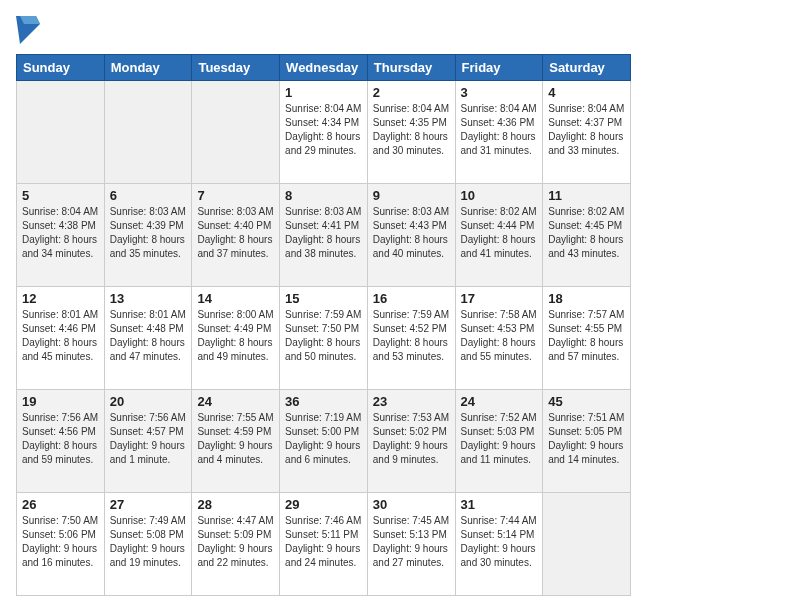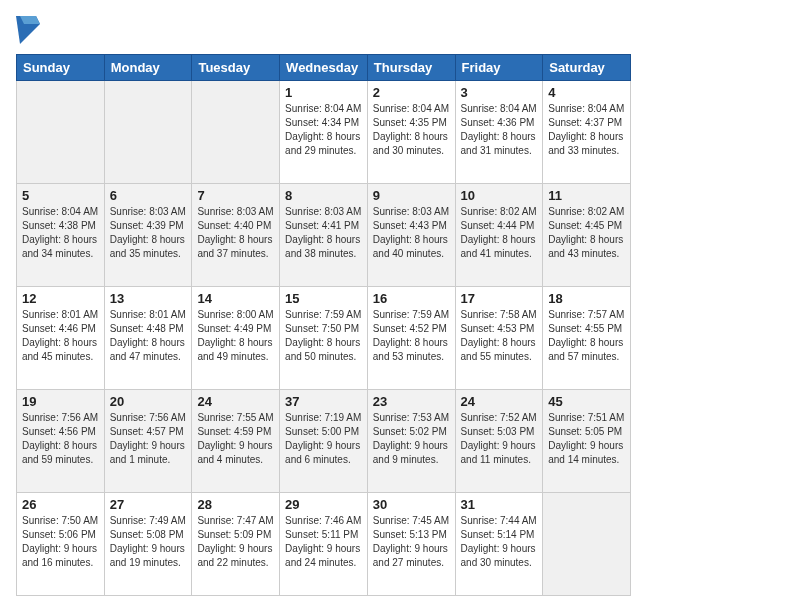--- a/index.html
+++ b/index.html
@@ -253,21 +253,21 @@
 Sunset: 4:57 PM
 Daylight: 9 hours and 1 minute.</div>
           </td>
           <td>
             <div class="day-num">24</div>
             <div class="day-info">Sunrise: 7:55 AM
 Sunset: 4:59 PM
 Daylight: 9 hours and 4 minutes.</div>
           </td>
           <td>
-            <div class="day-num">37</div>
+            <div class="day-num">36</div>
             <div class="day-info">Sunrise: 7:19 AM
 Sunset: 5:00 PM
 Daylight: 9 hours and 6 minutes.</div>
           </td>
           <td>
             <div class="day-num">23</div>
             <div class="day-info">Sunrise: 7:53 AM
 Sunset: 5:02 PM
 Daylight: 9 hours and 9 minutes.</div>
           </td>
@@ -292,21 +292,21 @@
 Daylight: 9 hours and 16 minutes.</div>
           </td>
           <td>
             <div class="day-num">27</div>
             <div class="day-info">Sunrise: 7:49 AM
 Sunset: 5:08 PM
 Daylight: 9 hours and 19 minutes.</div>
           </td>
           <td>
             <div class="day-num">28</div>
-            <div class="day-info">Sunrise: 7:47 AM
+            <div class="day-info">Sunrise: 4:47 AM
 Sunset: 5:09 PM
 Daylight: 9 hours and 22 minutes.</div>
           </td>
           <td>
             <div class="day-num">29</div>
             <div class="day-info">Sunrise: 7:46 AM
 Sunset: 5:11 PM
 Daylight: 9 hours and 24 minutes.</div>
           </td>
           <td>

